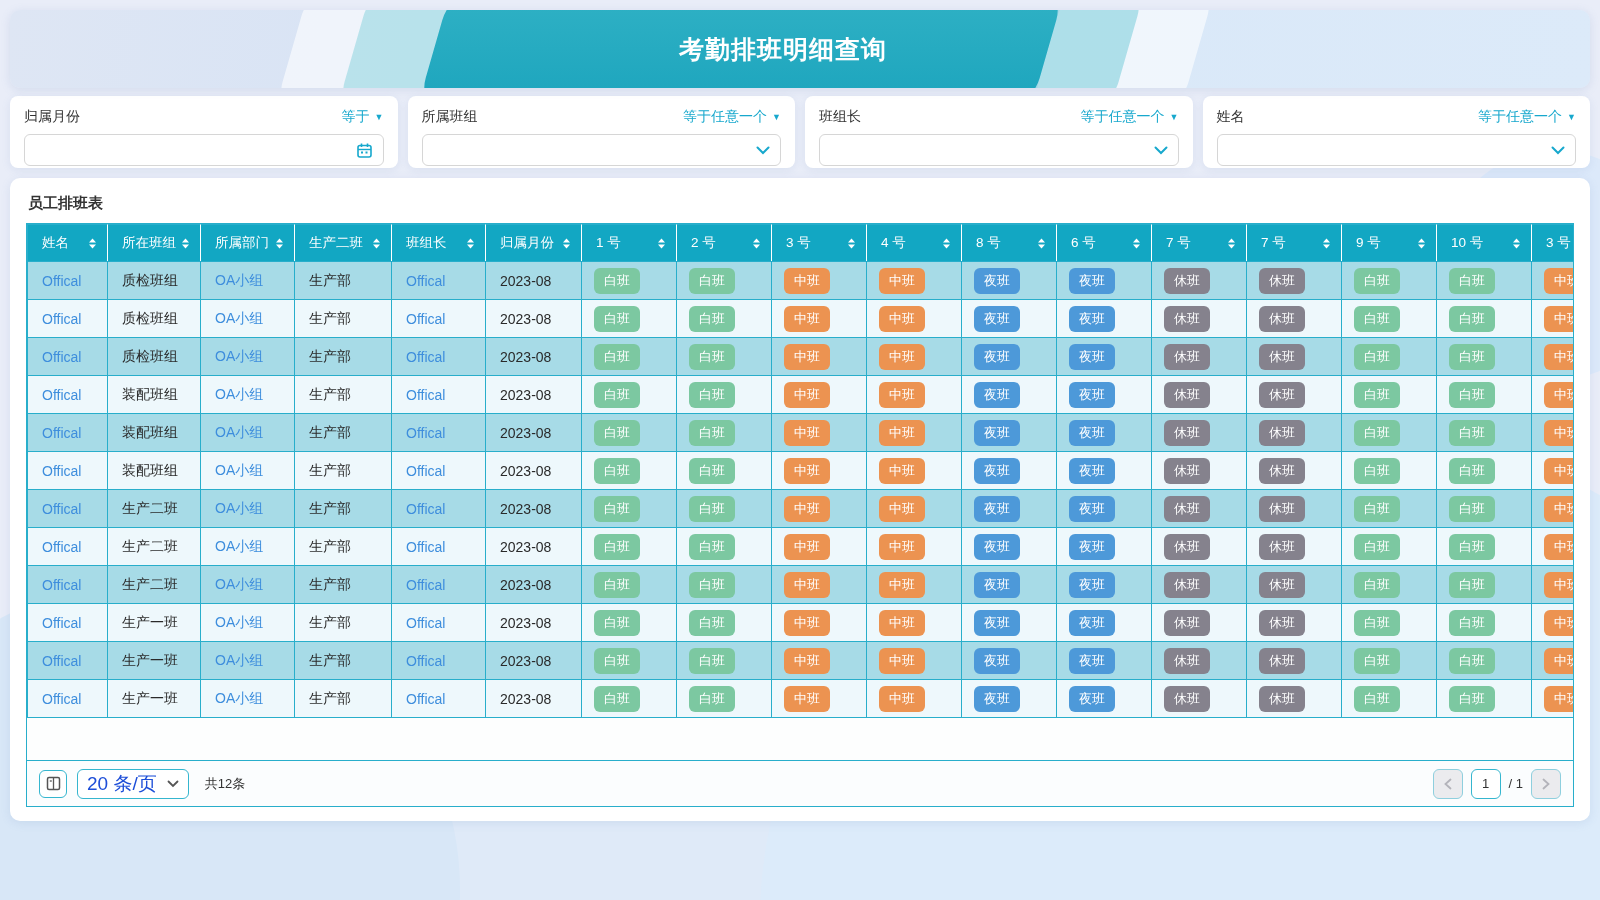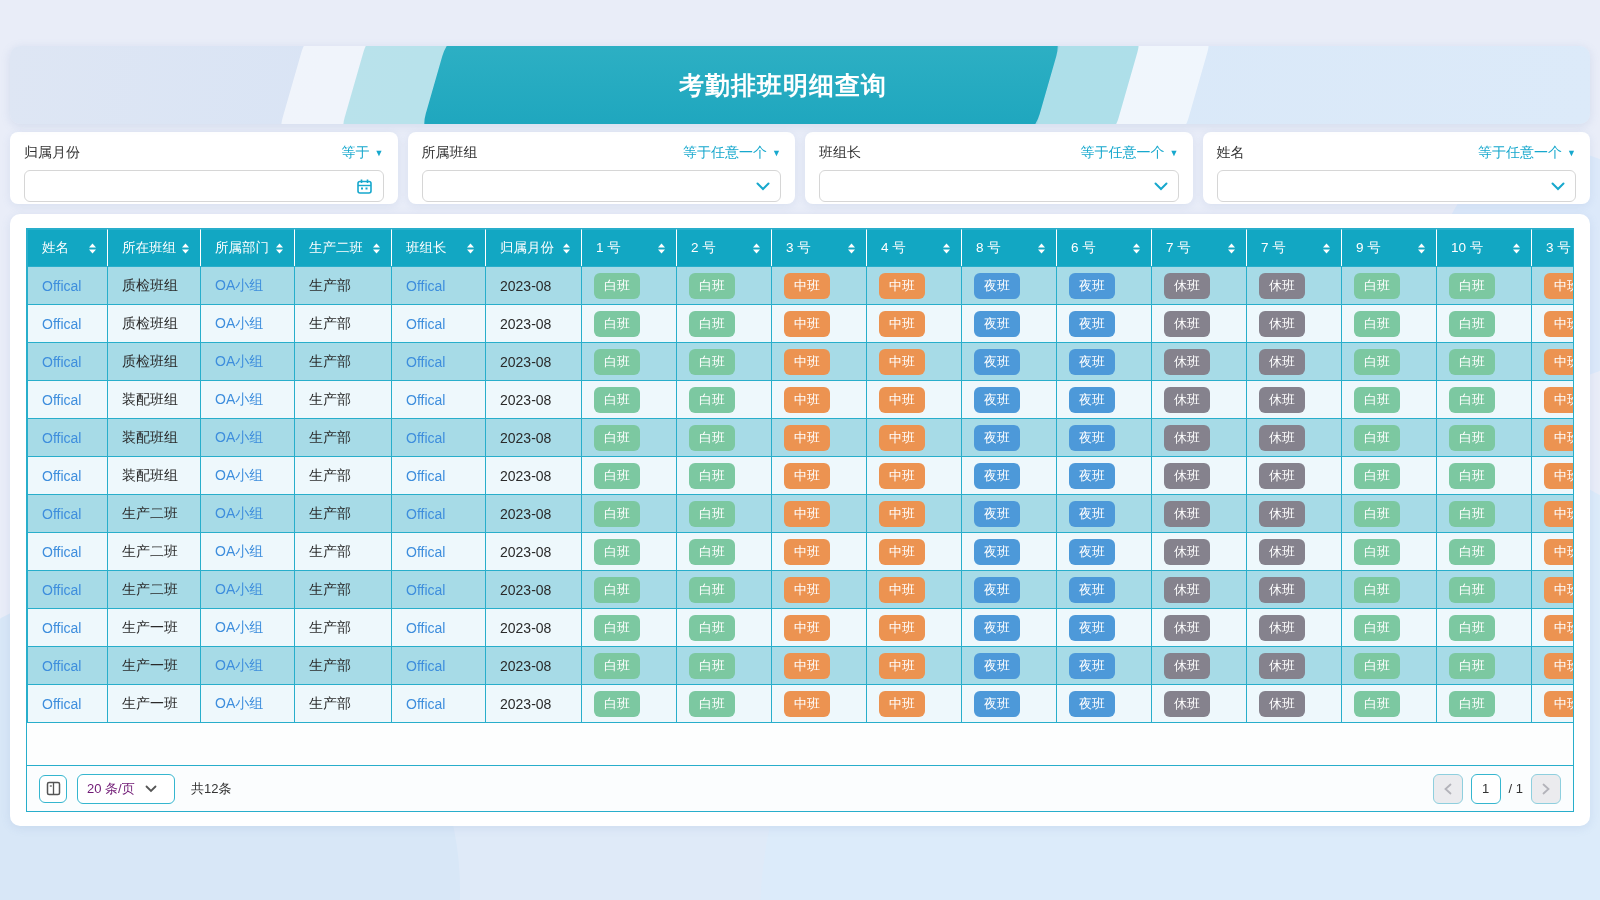--- a/index.html
+++ b/index.html
@@ -11,21 +11,21 @@
     overflow:hidden;
     color:#2a2a2a;
   }
   
   .bg-blob { position:absolute; border-radius:50%; z-index:0; }
   .bg-blob.b1 { left:-160px; bottom:-300px; width:620px; height:620px; background:#d8e7f7; }
   .bg-blob.b2 { right:-260px; bottom:-520px; width:1100px; height:1000px; background:#dcebfa; }
   .bg-blob.b3 { right:-70px; top:150px; width:230px; height:230px; background:#dce9fa; }
   .bg-arc { position:absolute; left:-10%; bottom:-660px; width:120%; height:780px; border-radius:50%; background:#dfeaf8; z-index:0; }
 
-  .page { position:relative; z-index:1; padding:10px;margin-top:36px; }
+  .page { position:relative; z-index:1; padding:10px; }
 
   
   .banner {
     position:relative; height:78px; border-radius:10px; overflow:hidden;
     background:linear-gradient(100deg,#dee6f4 0%,#d7e3f5 30%,#d9e8f8 62%,#dceaf9 100%);
     box-shadow:0 2px 10px rgba(110,140,190,.18);
   }
   .banner .band { position:absolute; top:-24px; bottom:-24px; transform:skewX(-16deg); border-radius:30px; }
   .band.wl { left:282px; width:150px; background:rgba(255,255,255,.6); }
   .band.tl { left:344px; width:150px; background:rgba(94,196,210,.38); }
@@ -85,22 +85,22 @@
   .pager {
     border-top:1px solid #28aecb; height:46px; background:#fbfdfe;
     display:flex; align-items:center; padding:0 12px; gap:10px;
   }
   .icon-btn {
     width:28px; height:28px; border:1px solid #35b6cf; border-radius:6px; background:#fff;
     display:flex; align-items:center; justify-content:center; cursor:pointer;
   }
   .size-select {
     height:30px; min-width:98px; border:1px solid #35b6cf; border-radius:6px; background:#fff;
-    display:flex; align-items:center; justify-content:flex-start; padding:0 9px; gap:10px;
-    font-size:13px; color:#701a75; cursor:pointer;
+    display:flex; align-items:center; justify-content:center; padding:0 9px; gap:10px;
+    font-size:19px; color:#1d4ed8; cursor:pointer;
   }
   .total-text { font-size:13px; color:#333; margin-left:6px; }
   .pager-right { margin-left:auto; display:flex; align-items:center; gap:8px; }
   .nav-btn {
     width:30px; height:30px; border:1px solid #8ecfde; border-radius:6px; background:#ebebee;
     display:flex; align-items:center; justify-content:center; cursor:default;
   }
   .page-input {
     width:30px; height:30px; border:1px solid #35b6cf; border-radius:6px; background:#fff;
     text-align:center; font-size:13px; color:#333; font-family:inherit;
@@ -188,20 +188,21 @@
       </div>
       <div class="filter-input">
         <svg width="14" height="9" viewBox="0 0 14 9">
           <polyline points="1.5,1.5 7,7 12.5,1.5" fill="none" stroke="#17a8cd" stroke-width="2" stroke-linecap="round"></polyline>
         </svg>
       </div>
     </div>
   </div>
 
   <div class="main-card">
+    <div class="table-title">员工排班表</div>
 
     <div class="table-frame">
       <div class="table-scroll">
         <table>
           <colgroup id="cols">
               <col style="width: 80px;">
               <col style="width: 93px;">
               <col style="width: 94px;">
               <col style="width: 97px;">
               <col style="width: 94px;">

